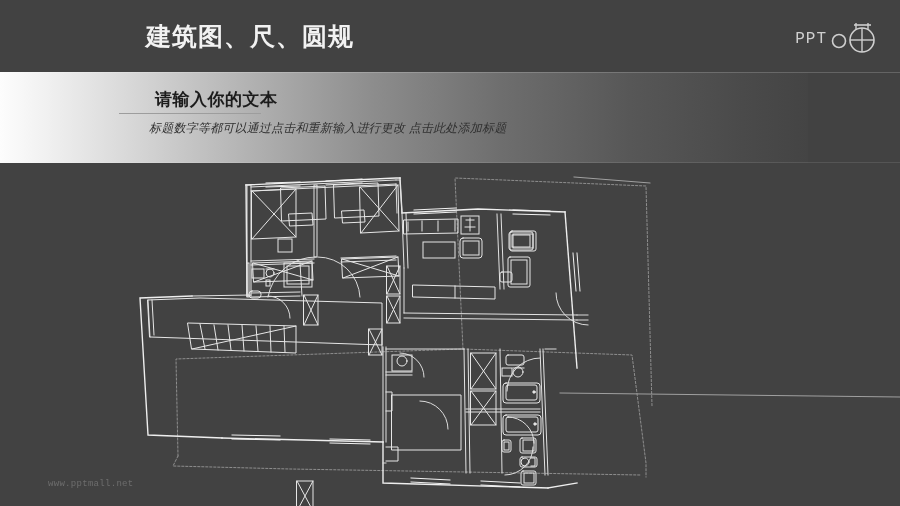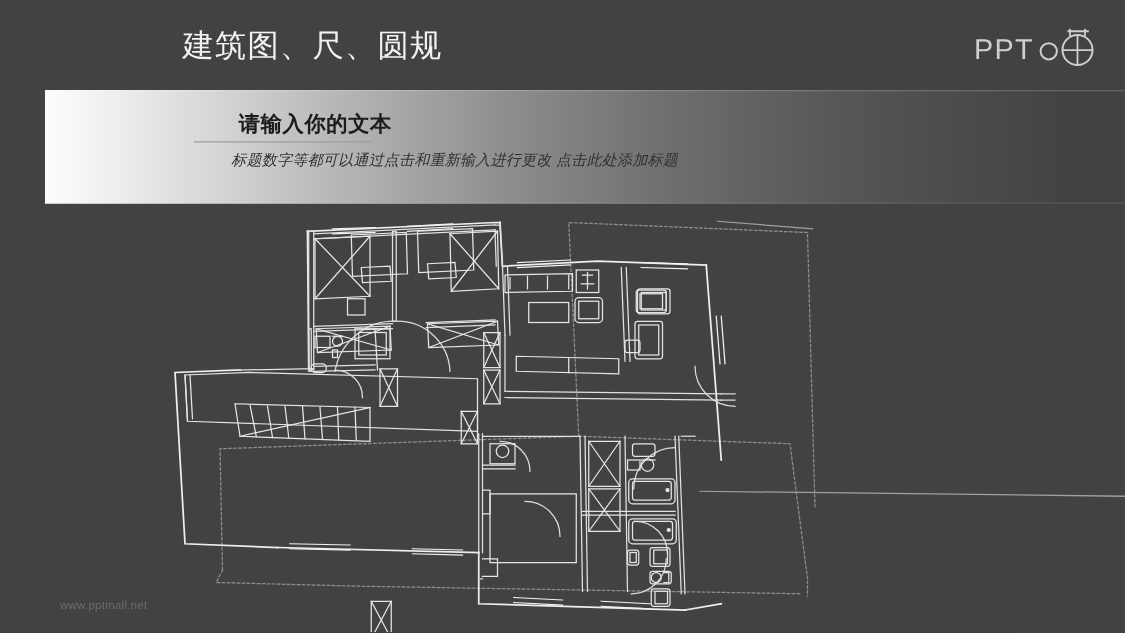--- a/index.html
+++ b/index.html
@@ -23,38 +23,38 @@
     position: absolute;
     left: 0; top: 0;
     width: 900px;
     height: 72px;
   }
   .slide-title {
     position: absolute;
     left: 146px;
     top: 20px;
     font-size: 25px;
-    font-weight: normal;
+    font-weight: bold;
     color: #f2f2f2;
     letter-spacing: 1px;
     white-space: nowrap;
   }
   .logo {
     position: absolute;
     right: 18px;
     top: 22px;
     display: flex;
     align-items: center;
     height: 34px;
   }
   .logo-text {
-    font-size: 23px;
+    font-size: 16px;
     color: #cfcfcf;
     letter-spacing: 1px;
-    font-family: Liberation Sans, sans-serif;
+    font-family: Liberation Mono, monospace;
     line-height: 1;
   }
   .logo-mark { margin-left: 3px; }
 
   
   .banner {
     position: absolute;
     left: 0;
     top: 72px;
     width: 808px;
@@ -62,21 +62,20 @@
     background: linear-gradient(to right,
                 #fdfdfd 0%,
                 #f0f0f0 6%,
                 #d8d8d8 16%,
                 #b4b4b4 30%,
                 #8d8d8d 46%,
                 #6e6e6e 62%,
                 #575757 78%,
                 #4a4a4a 92%,
                 #444444 100%);
-    margin-left: 36px;
   }
   .banner-topline {
     position: absolute;
     left: 0; top: 0;
     width: 900px;
     height: 1px;
     background: rgba(255,255,255,0.18);
   }
   .banner-botline {
     position: absolute;
@@ -125,21 +124,21 @@
   .plan-svg { display: block; }
 
   
   .watermark {
     position: absolute;
     left: 48px;
     bottom: 17px;
     font-size: 9px;
     color: #6d6d6d;
     letter-spacing: 0.3px;
-    font-family: Liberation Sans, sans-serif;
+    font-family: Liberation Mono, monospace;
   }
 </style>
 </head>
 <body>
 
 <div class="slide">
 
   <div class="header">
     <div class="slide-title">建筑图、尺、圆规</div>
 

